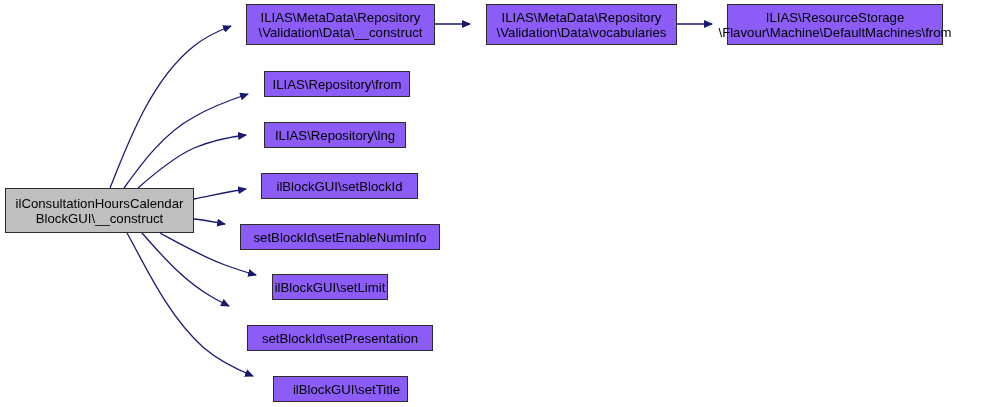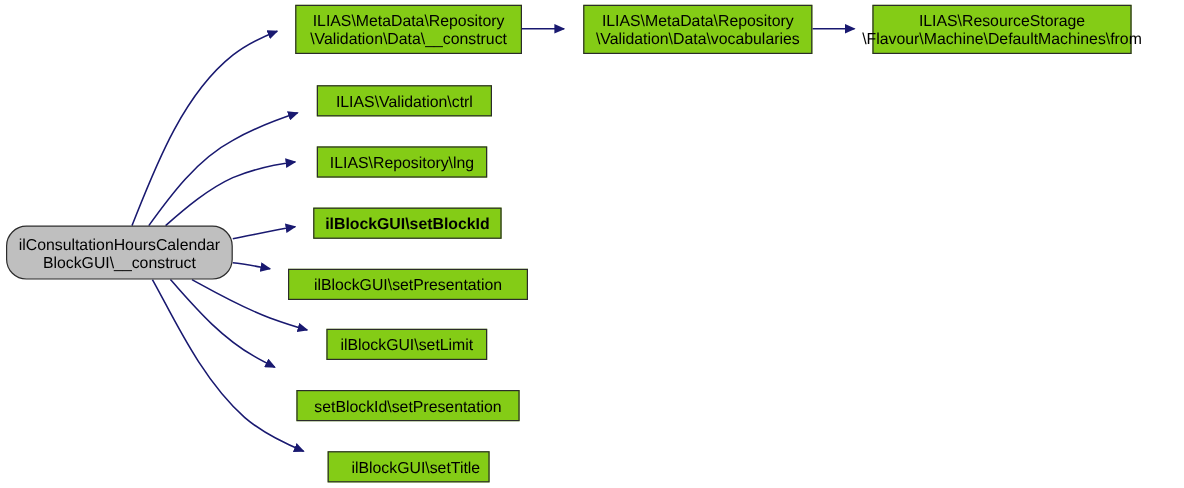--- a/index.html
+++ b/index.html
@@ -20,21 +20,21 @@
     left: 0;
     top: 0;
     width: 987px;
     height: 407px;
     pointer-events: none;
   }
   .node {
     position: absolute;
     box-sizing: border-box;
     border: 1px solid #2b2b2b;
-    background: #84cc16;
+    background: #8b5cf6;
     display: flex;
     align-items: center;
     justify-content: center;
     text-align: center;
     font-size: 13.2px;
     line-height: 15px;
     color: #000000;
     letter-spacing: 0px;
     white-space: pre-line;
     z-index: 2;
@@ -67,30 +67,30 @@
         <path d="M 194,219 C 205,220 214,222 225,224" fill="none" stroke="#191970" stroke-width="1.3" marker-end="url(#arrow)"></path>
         <path d="M 160,233 C 180,244 201,256 225,265 C 236,269 245,272 256,275" fill="none" stroke="#191970" stroke-width="1.3" marker-end="url(#arrow)"></path>
         <path d="M 142,233 C 160,253 182,280 212,297 C 217,300 223,303 229,306" fill="none" stroke="#191970" stroke-width="1.3" marker-end="url(#arrow)"></path>
         <path d="M 127,233 C 144,263 167,315 204,348 C 218,360 236,369 253,376" fill="none" stroke="#191970" stroke-width="1.3" marker-end="url(#arrow)"></path>
         <path d="M 435,24 L 470,24" fill="none" stroke="#191970" stroke-width="1.3" marker-end="url(#arrow)"></path>
         <path d="M 677,24 L 712,24" fill="none" stroke="#191970" stroke-width="1.3" marker-end="url(#arrow)"></path>
       </g>
   </svg>
 
   <div id="nodes-group">
-      <div class="node root" style="left: 5px; top: 188px; width: 189px; height: 45px; border-radius: 17px;"><span class="node-label">ilConsultationHoursCalendar
+      <div class="node root" style="left: 5px; top: 188px; width: 189px; height: 45px;"><span class="node-label">ilConsultationHoursCalendar
 BlockGUI\__construct</span></div>
       <div class="node" style="left: 246px; top: 4px; width: 189px; height: 41px;"><span class="node-label">ILIAS\MetaData\Repository
 \Validation\Data\__construct</span></div>
       <div class="node" style="left: 486px; top: 4px; width: 191px; height: 41px;"><span class="node-label">ILIAS\MetaData\Repository
 \Validation\Data\vocabularies</span></div>
       <div class="node" style="left: 727px; top: 4px; width: 216px; height: 41px; justify-content: center;"><span class="node-label">ILIAS\ResourceStorage
 \Flavour\Machine\DefaultMachines\from</span></div>
-      <div class="node" style="left: 264px; top: 71px; width: 146px; height: 26px;"><span class="node-label">ILIAS\Validation\ctrl</span></div>
+      <div class="node" style="left: 264px; top: 71px; width: 146px; height: 26px;"><span class="node-label">ILIAS\Repository\from</span></div>
       <div class="node" style="left: 264px; top: 122px; width: 142px; height: 26px;"><span class="node-label">ILIAS\Repository\lng</span></div>
-      <div class="node" style="left: 261px; top: 173px; width: 157px; height: 26px; font-weight: bold;"><span class="node-label">ilBlockGUI\setBlockId</span></div>
-      <div class="node" style="left: 240px; top: 224px; width: 200px; height: 26px;"><span class="node-label">ilBlockGUI\setPresentation</span></div>
-      <div class="node" style="left: 272px; top: 274px; width: 134px; height: 26px;"><span class="node-label">ilBlockGUI\setLimit</span></div>
+      <div class="node" style="left: 261px; top: 173px; width: 157px; height: 26px;"><span class="node-label">ilBlockGUI\setBlockId</span></div>
+      <div class="node" style="left: 240px; top: 224px; width: 200px; height: 26px;"><span class="node-label">setBlockId\setEnableNumInfo</span></div>
+      <div class="node" style="left: 272px; top: 274px; width: 116px; height: 26px;"><span class="node-label">ilBlockGUI\setLimit</span></div>
       <div class="node" style="left: 247px; top: 325px; width: 186px; height: 26px;"><span class="node-label">setBlockId\setPresentation</span></div>
       <div class="node" style="left: 273px; top: 376px; width: 135px; height: 26px; padding-left: 12px;"><span class="node-label">ilBlockGUI\setTitle</span></div>
     </div>
 
 </div>
 
 </body></html>

